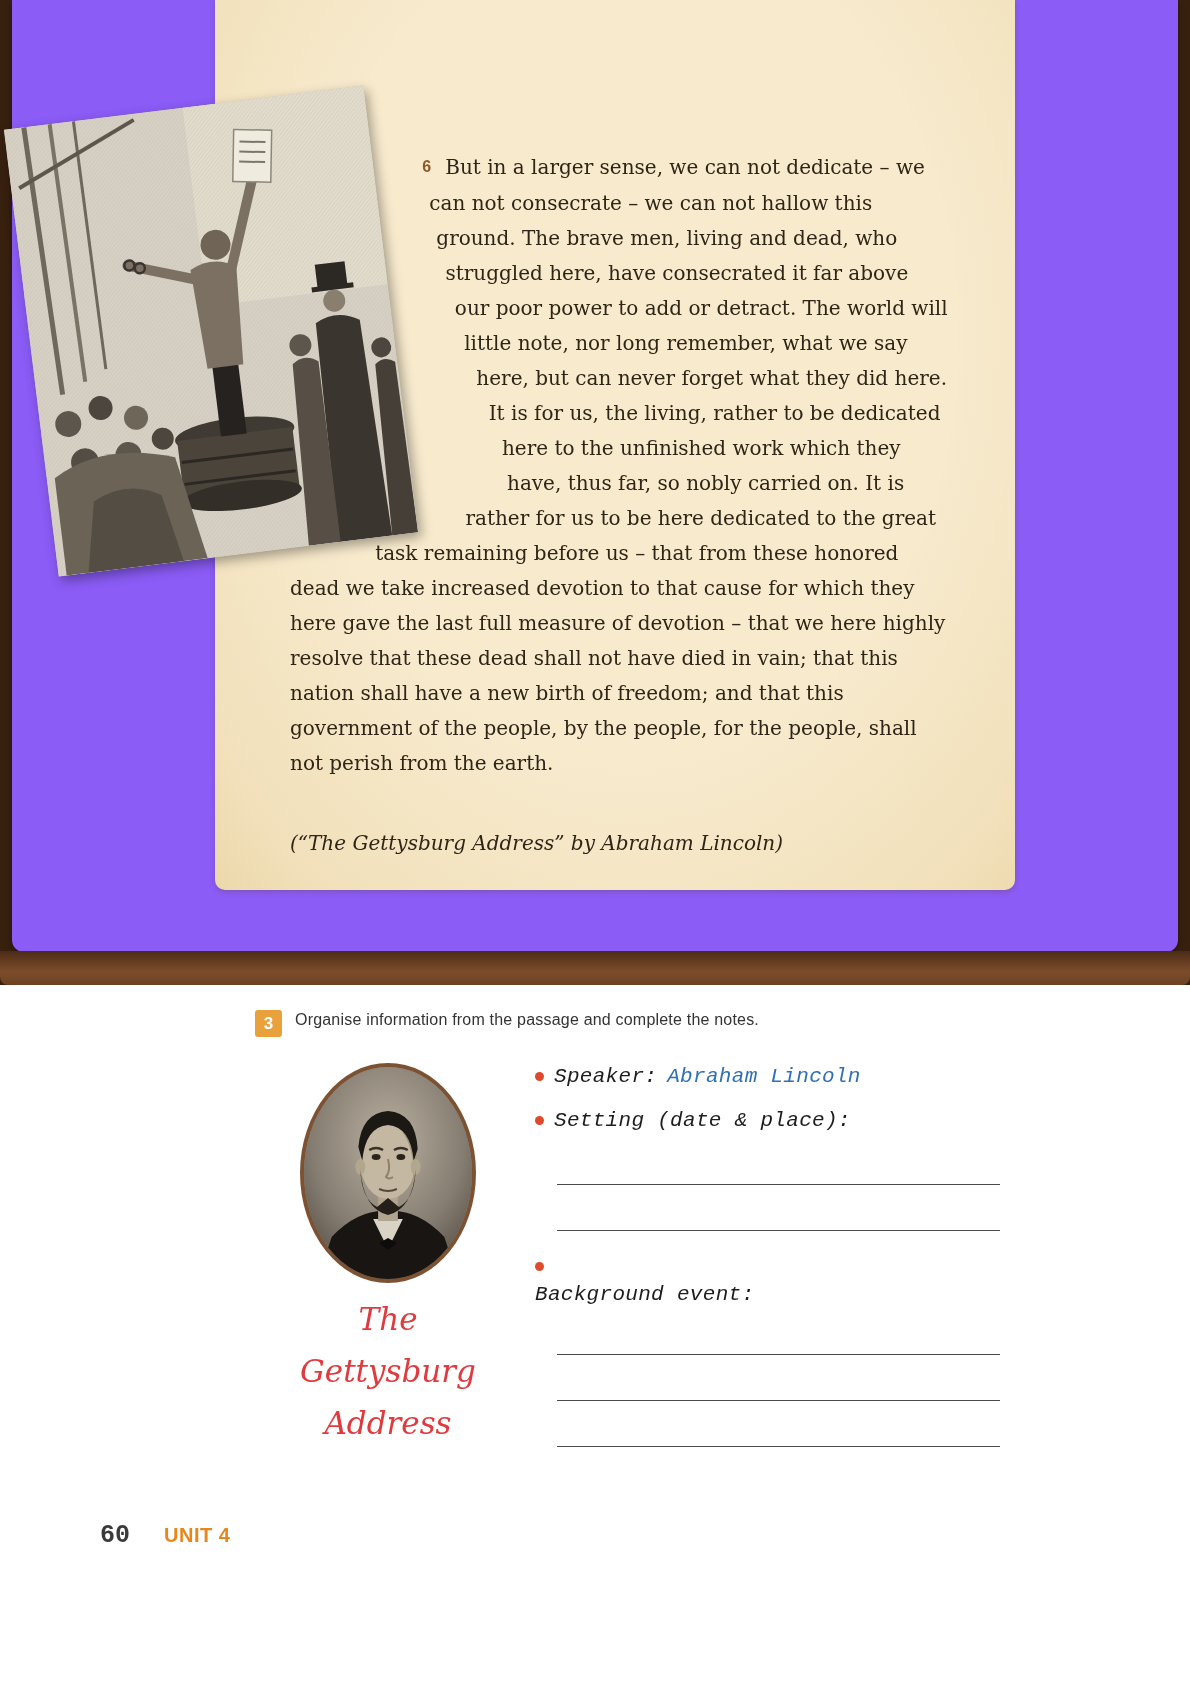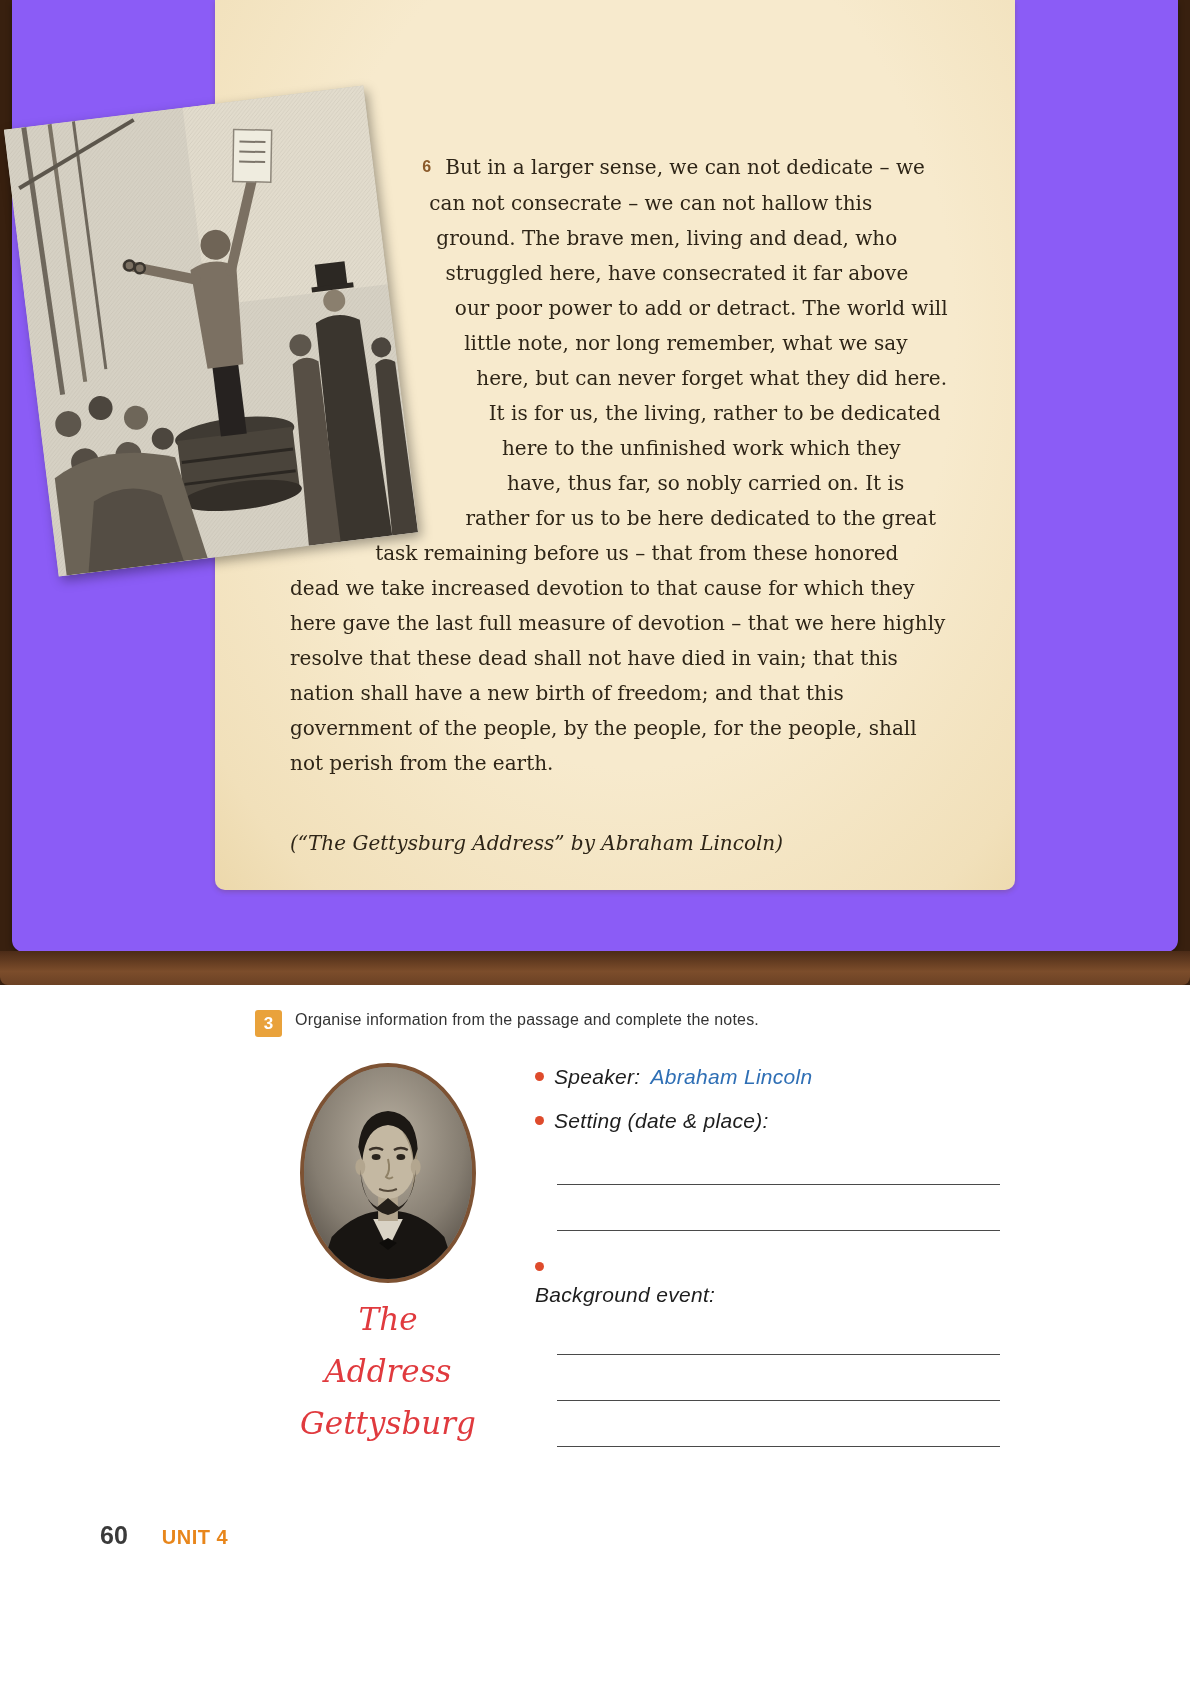--- a/index.html
+++ b/index.html
@@ -44,30 +44,30 @@
   .portrait { width:100%; height:100%; border-radius:50%; border:4px solid #7d5233; overflow:hidden; background:#8d857a; }
   .portrait svg { display:block; width:100%; height:100%; }
 
   .caption { position:absolute; left:258px; top:308px; width:260px; text-align:center;
              font-family:"DejaVu Serif", serif; font-style:italic; font-weight:normal;
              font-size:31px; line-height:52px; color:#e03a3e; }
 
   .notes { position:absolute; left:535px; top:78px; width:465px; }
   .note-row { display:flex; align-items:flex-start; gap:10px; }
   .dot { width:9px; height:9px; border-radius:50%; background:#de4b2c; margin-top:9px; flex:0 0 auto; }
-  .hand { font-family:Liberation Sans, sans-serif; font-style:italic; font-size:21px;
+  .hand { font-family:Liberation Mono, monospace; font-style:italic; font-size:21px;
           letter-spacing:.3px; color:#1d1d1d; line-height:28px; }
   .hand.blue { color:#2f6fb5; }
   .row-speaker { margin-bottom:16px; }
   .row-setting { margin-bottom:4px; }
   .row-background { margin-top:22px;flex-direction:column; }
   .answer-line { height:46px; border-bottom:1.6px solid #4a4a4a; margin-left:22px; }
 
   .footer { position:absolute; left:100px; top:536px; display:flex; align-items:baseline; gap:34px; }
-  .page-num { font-size:25px; font-weight:bold; color:#3a3a3a; }
+  .page-num { font-size:25px; font-weight:bold; color:#3a3a3a;font-family:Liberation Mono, monospace; }
   .unit-label { font-size:20px; font-weight:bold; color:#e8861b; letter-spacing:.5px; }
 </style>
 </head>
 <body>
 
 <div class="canvas">
 
   <div class="book-top">
     <div class="page">
       <div class="parchment">
@@ -178,22 +178,22 @@
           <ellipse cx="98" cy="90" rx="4.5" ry="3" fill="#2a241d"></ellipse>
           <path d="M66 83 Q73 79 80 83" stroke="#3a3128" stroke-width="2.5" fill="none"></path>
           <path d="M91 83 Q98 79 105 83" stroke="#3a3128" stroke-width="2.5" fill="none"></path>
           <path d="M85 92 Q88 104 83 110 Q86 113 90 110" stroke="#8f8166" stroke-width="2" fill="none"></path>
         </svg>
       </div>
     </div>
 
     <div class="caption">
       <div>The</div>
+      <div>Gettysburg</div>
       <div>Address</div>
-      <div>Gettysburg</div>
     </div>
 
     <div class="notes">
       <div class="note-row row-speaker">
         <span class="dot"></span>
         <span class="hand">Speaker:</span>
         <span class="hand blue">Abraham Lincoln</span>
       </div>
 
       <div class="note-row row-setting">

